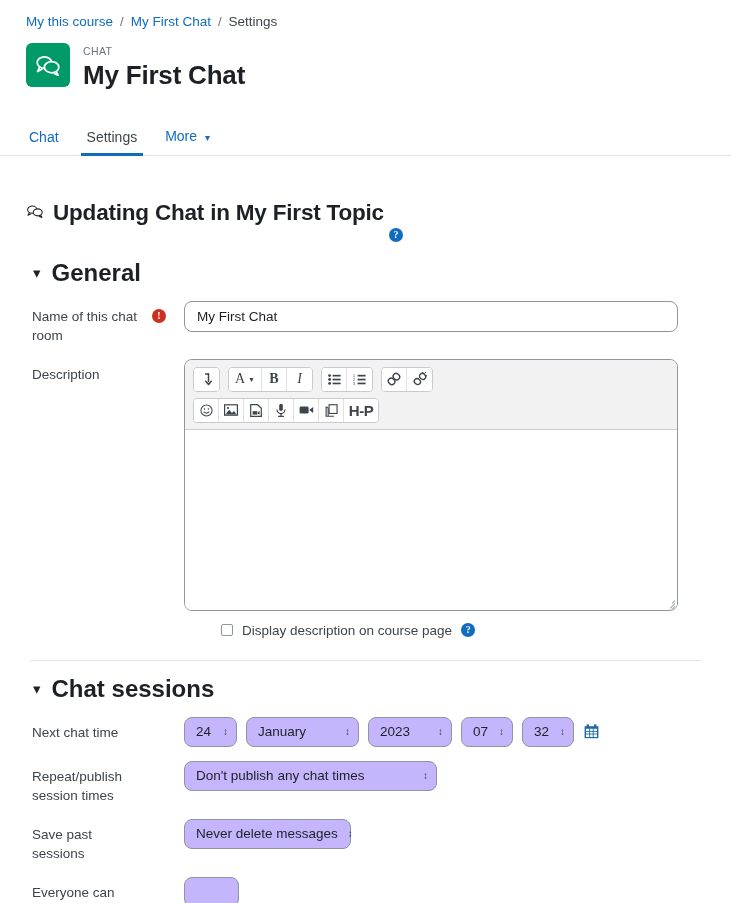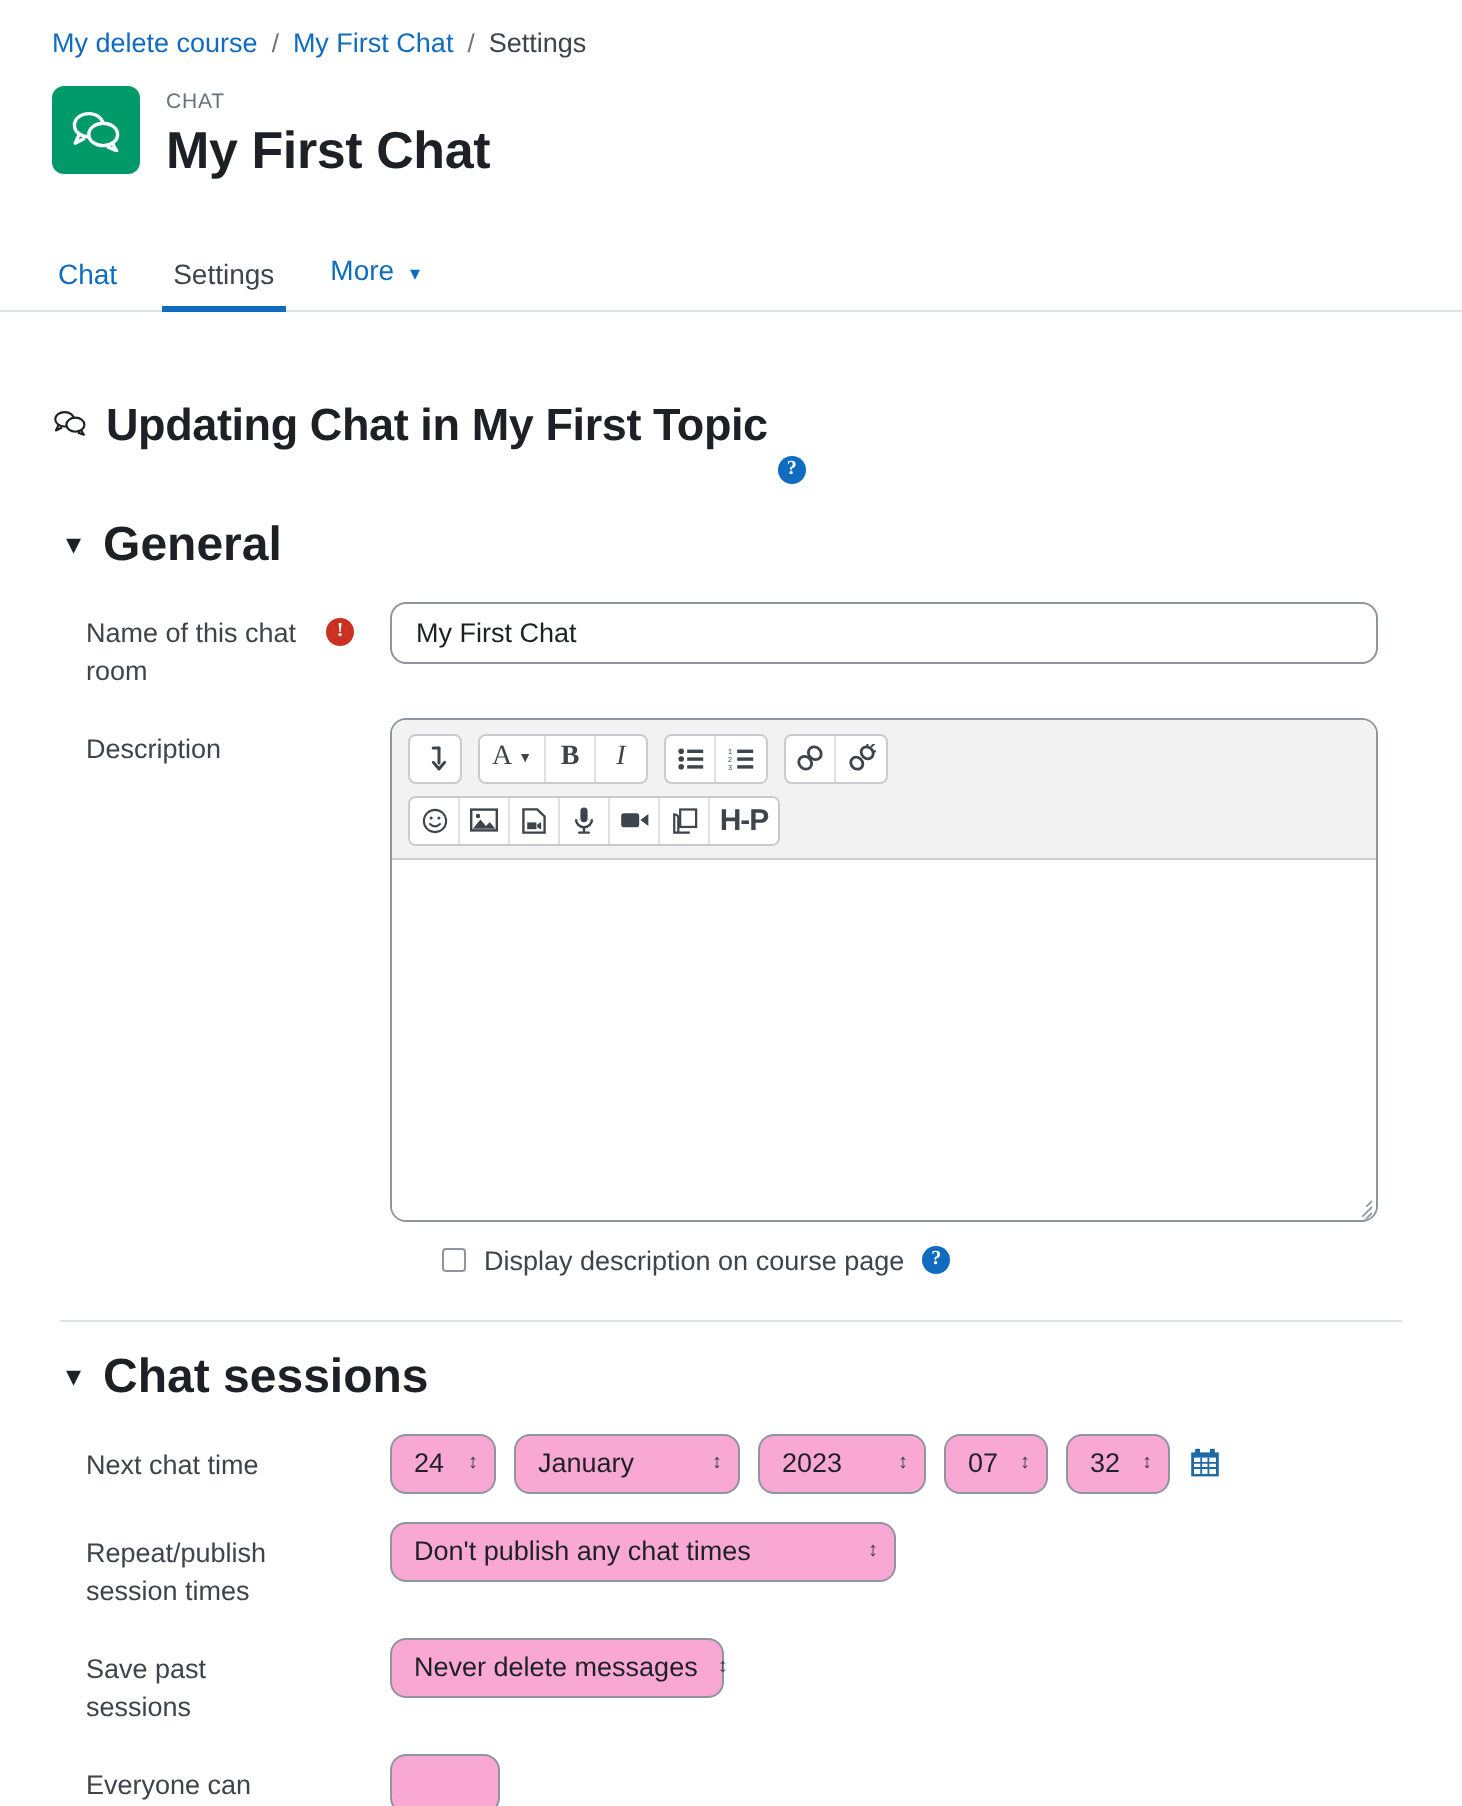--- a/index.html
+++ b/index.html
@@ -88,21 +88,21 @@
   .expand-link { color: #0f6cbf; font-size: 13.5px; cursor: pointer; }
 
   
   .section-head {
     display: flex; align-items: center; gap: 11px;
     padding: 14px 0 0 33px;
   }
   .chev { color: #1d2125; font-size: 15px; line-height: 1; }
   .section-title { font-size: 24px; font-weight: bold; color: #1d2125; }
 
-  .frow { display: flex; padding-left: 43px; margin-top: 14px; }
+  .frow { display: flex; padding-left: 32px; margin-top: 14px; }
   .flabel {
     width: 152px; flex: none; font-size: 13.5px; color: #3d444b;
     line-height: 19px; padding-top: 6px;
     display: flex; flex-wrap: wrap; align-items: flex-start; gap: 0 8px;
   }
   .flabel .lbl-text { max-width: 112px; }
   .req-icon {
     width: 14px; height: 14px; border-radius: 50%;
     background: #ca3120; color: #fff; font-size: 10px; font-weight: bold;
     line-height: 14px; text-align: center; display: inline-block; flex: none;
@@ -167,41 +167,41 @@
     border-radius: 2px; background: #fff; flex: none; cursor: pointer;
   }
   .check-label { font-size: 13.5px; color: #3d444b; }
 
   .divider { height: 1px; background: #e0e3e5; margin: 22px 30px 0 30px; }
 
   
   .selects { display: flex; align-items: center; gap: 9px; }
   .sel {
     height: 30px; border: 1px solid #8f959e; border-radius: 8px;
-    background: #f9a8d4; display: flex; align-items: center;
+    background: #c4b5fd; display: flex; align-items: center;
     padding: 0 8px 0 11px; gap: 10px; cursor: pointer;
     font-size: 13.5px; color: #1d2125; white-space: nowrap;
   }
   .sel .arrows { font-size: 10px; color: #3d444b; line-height: 10px; }
   .sel.day { width: 53px; justify-content: space-between; }
   .sel.month { width: 113px; justify-content: space-between; }
   .sel.year { width: 84px; justify-content: space-between; }
   .sel.hm { width: 52px; justify-content: space-between; }
   .sel.repeat { width: 253px; justify-content: space-between; }
   .sel.save { width: 167px; justify-content: space-between; }
   .sel.viewpast { width: 55px; justify-content: space-between; }
   .cal-icon { cursor: pointer; display: flex; align-items: center; margin-left: 1px; }
 </style>
 </head>
 <body>
 
 <div class="page">
 
   <nav class="breadcrumb">
-    <a class="crumb-link">My delete course</a>
+    <a class="crumb-link">My this course</a>
     <span class="crumb-sep">/</span>
     <a class="crumb-link">My First Chat</a>
     <span class="crumb-sep">/</span>
     <span class="crumb-current">Settings</span>
   </nav>
 
   <div class="header">
     <div class="act-icon">
       <svg width="26" height="22" viewBox="0 0 26 22" fill="none" aria-hidden="true">
         <ellipse cx="9.4" cy="8.6" rx="7.2" ry="5.8" stroke="#ffffff" stroke-width="1.7"></ellipse>

